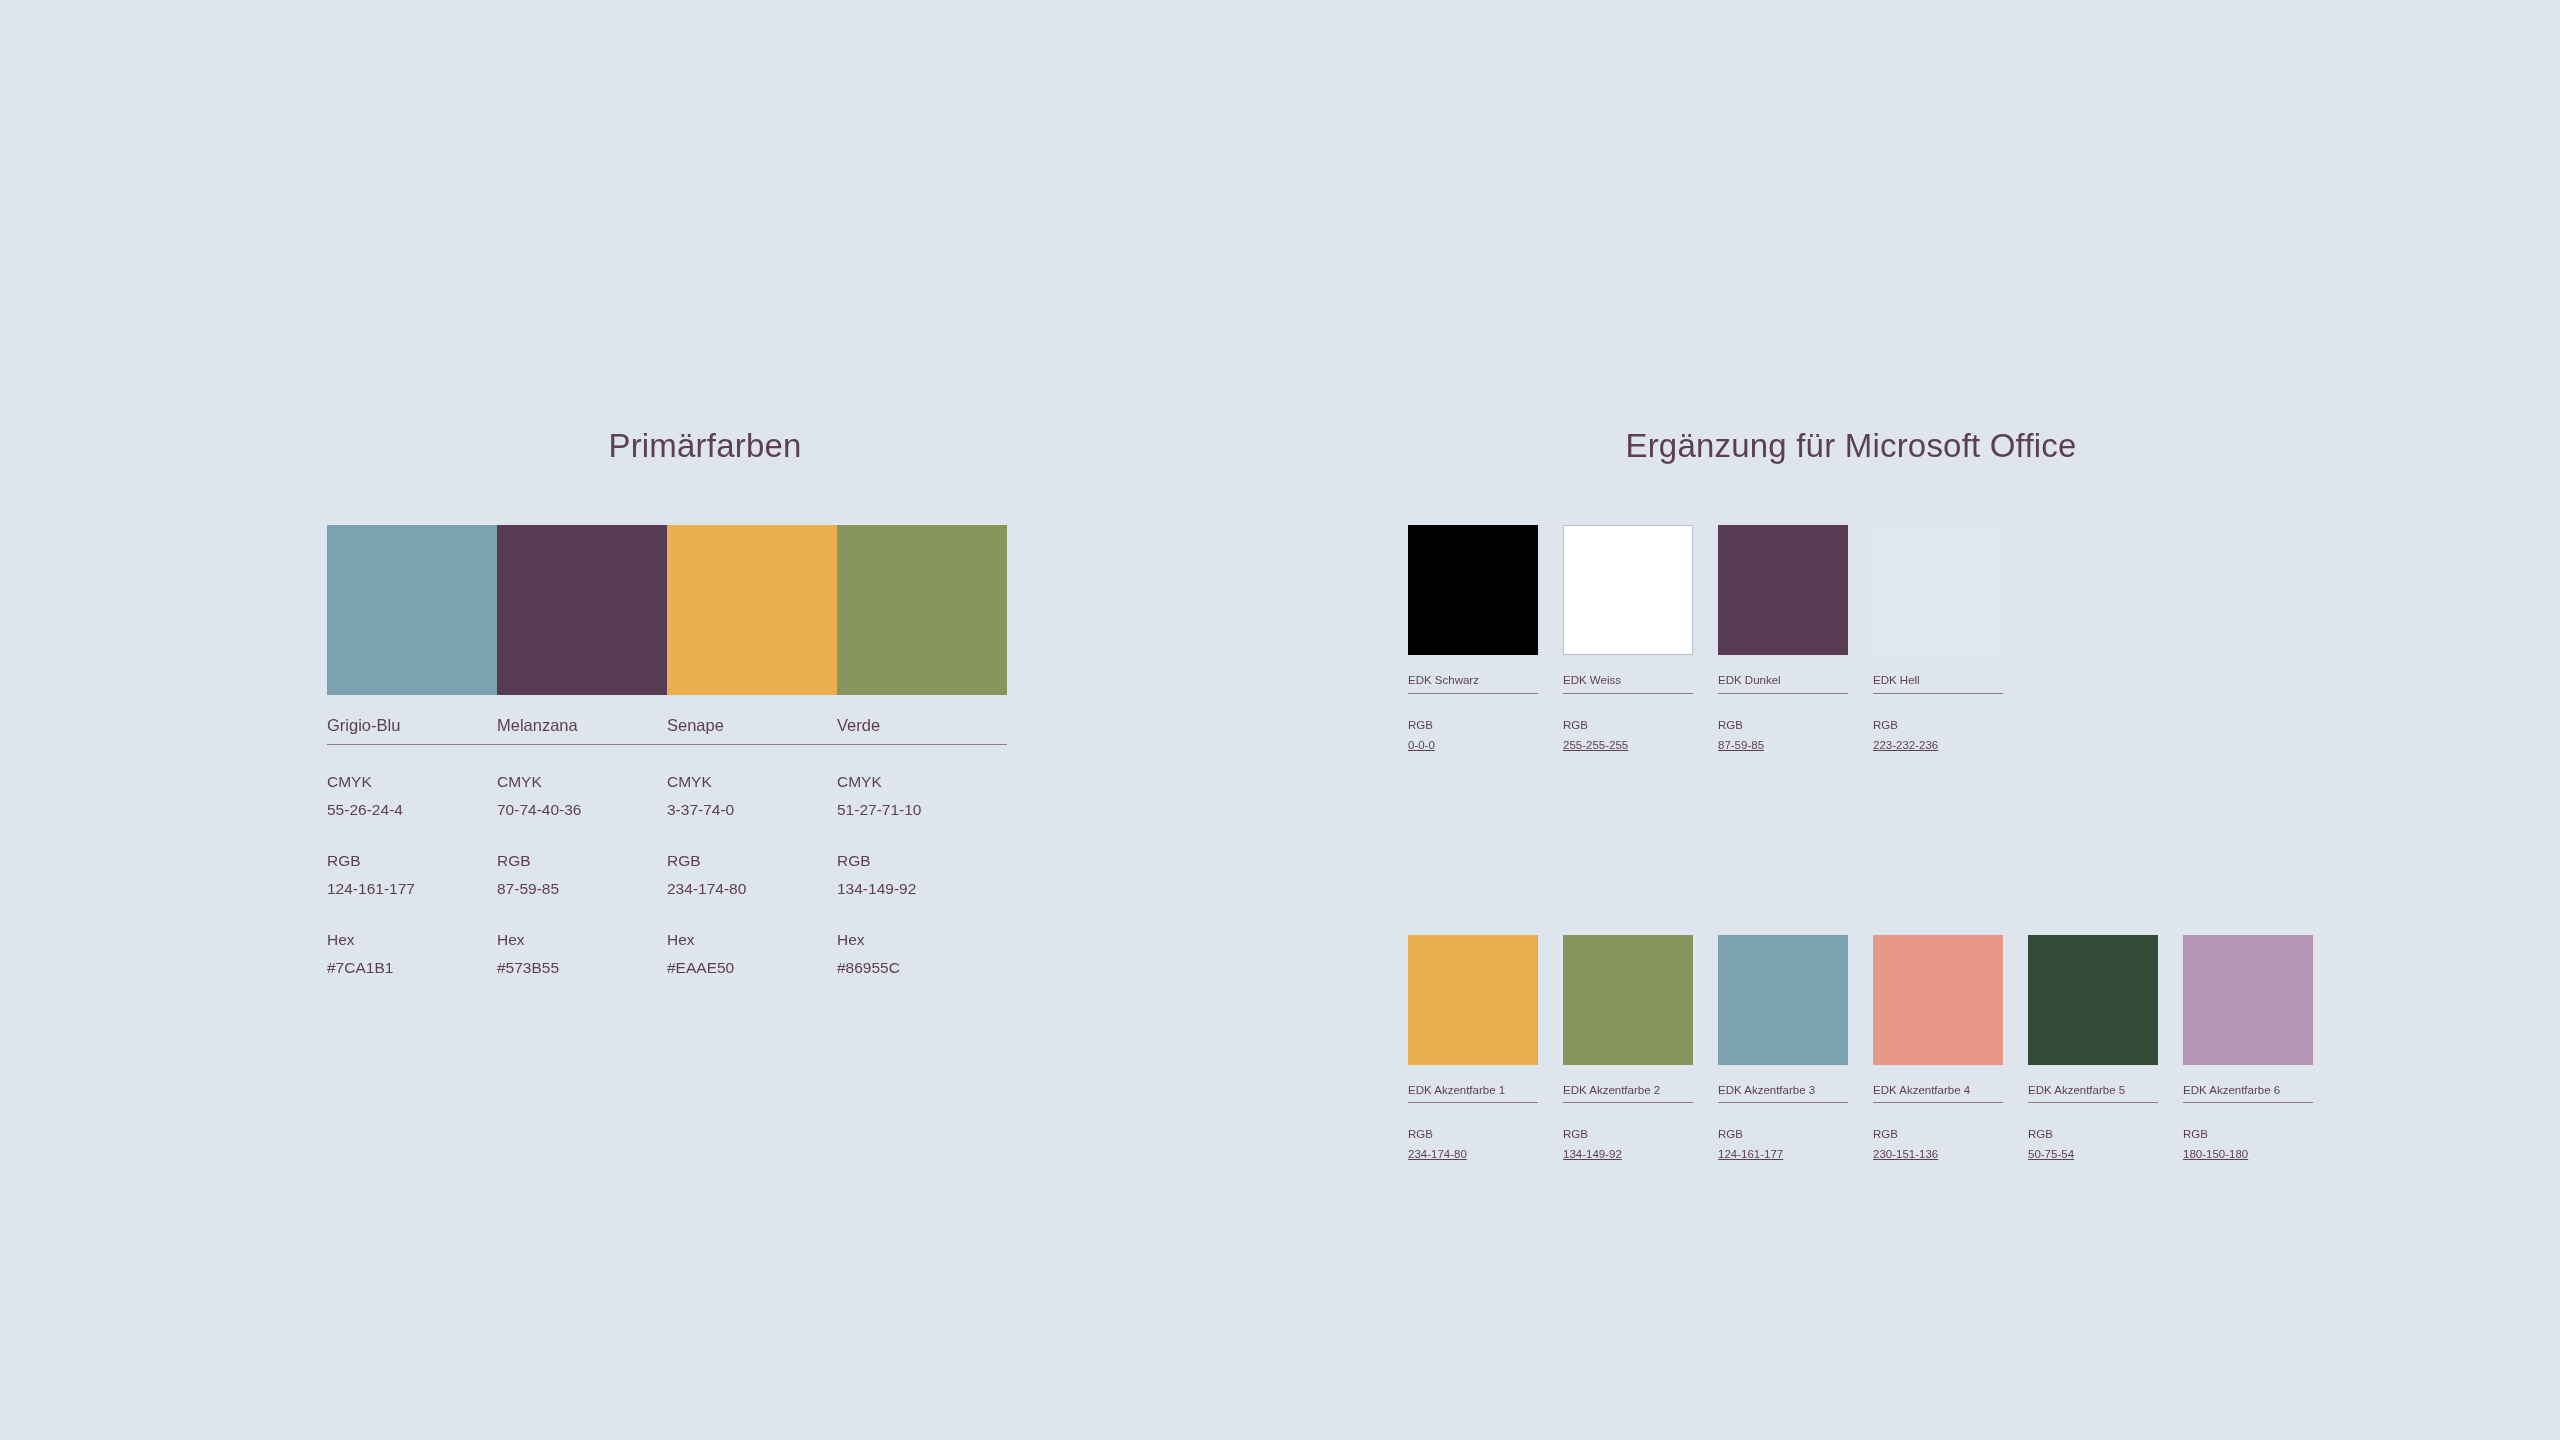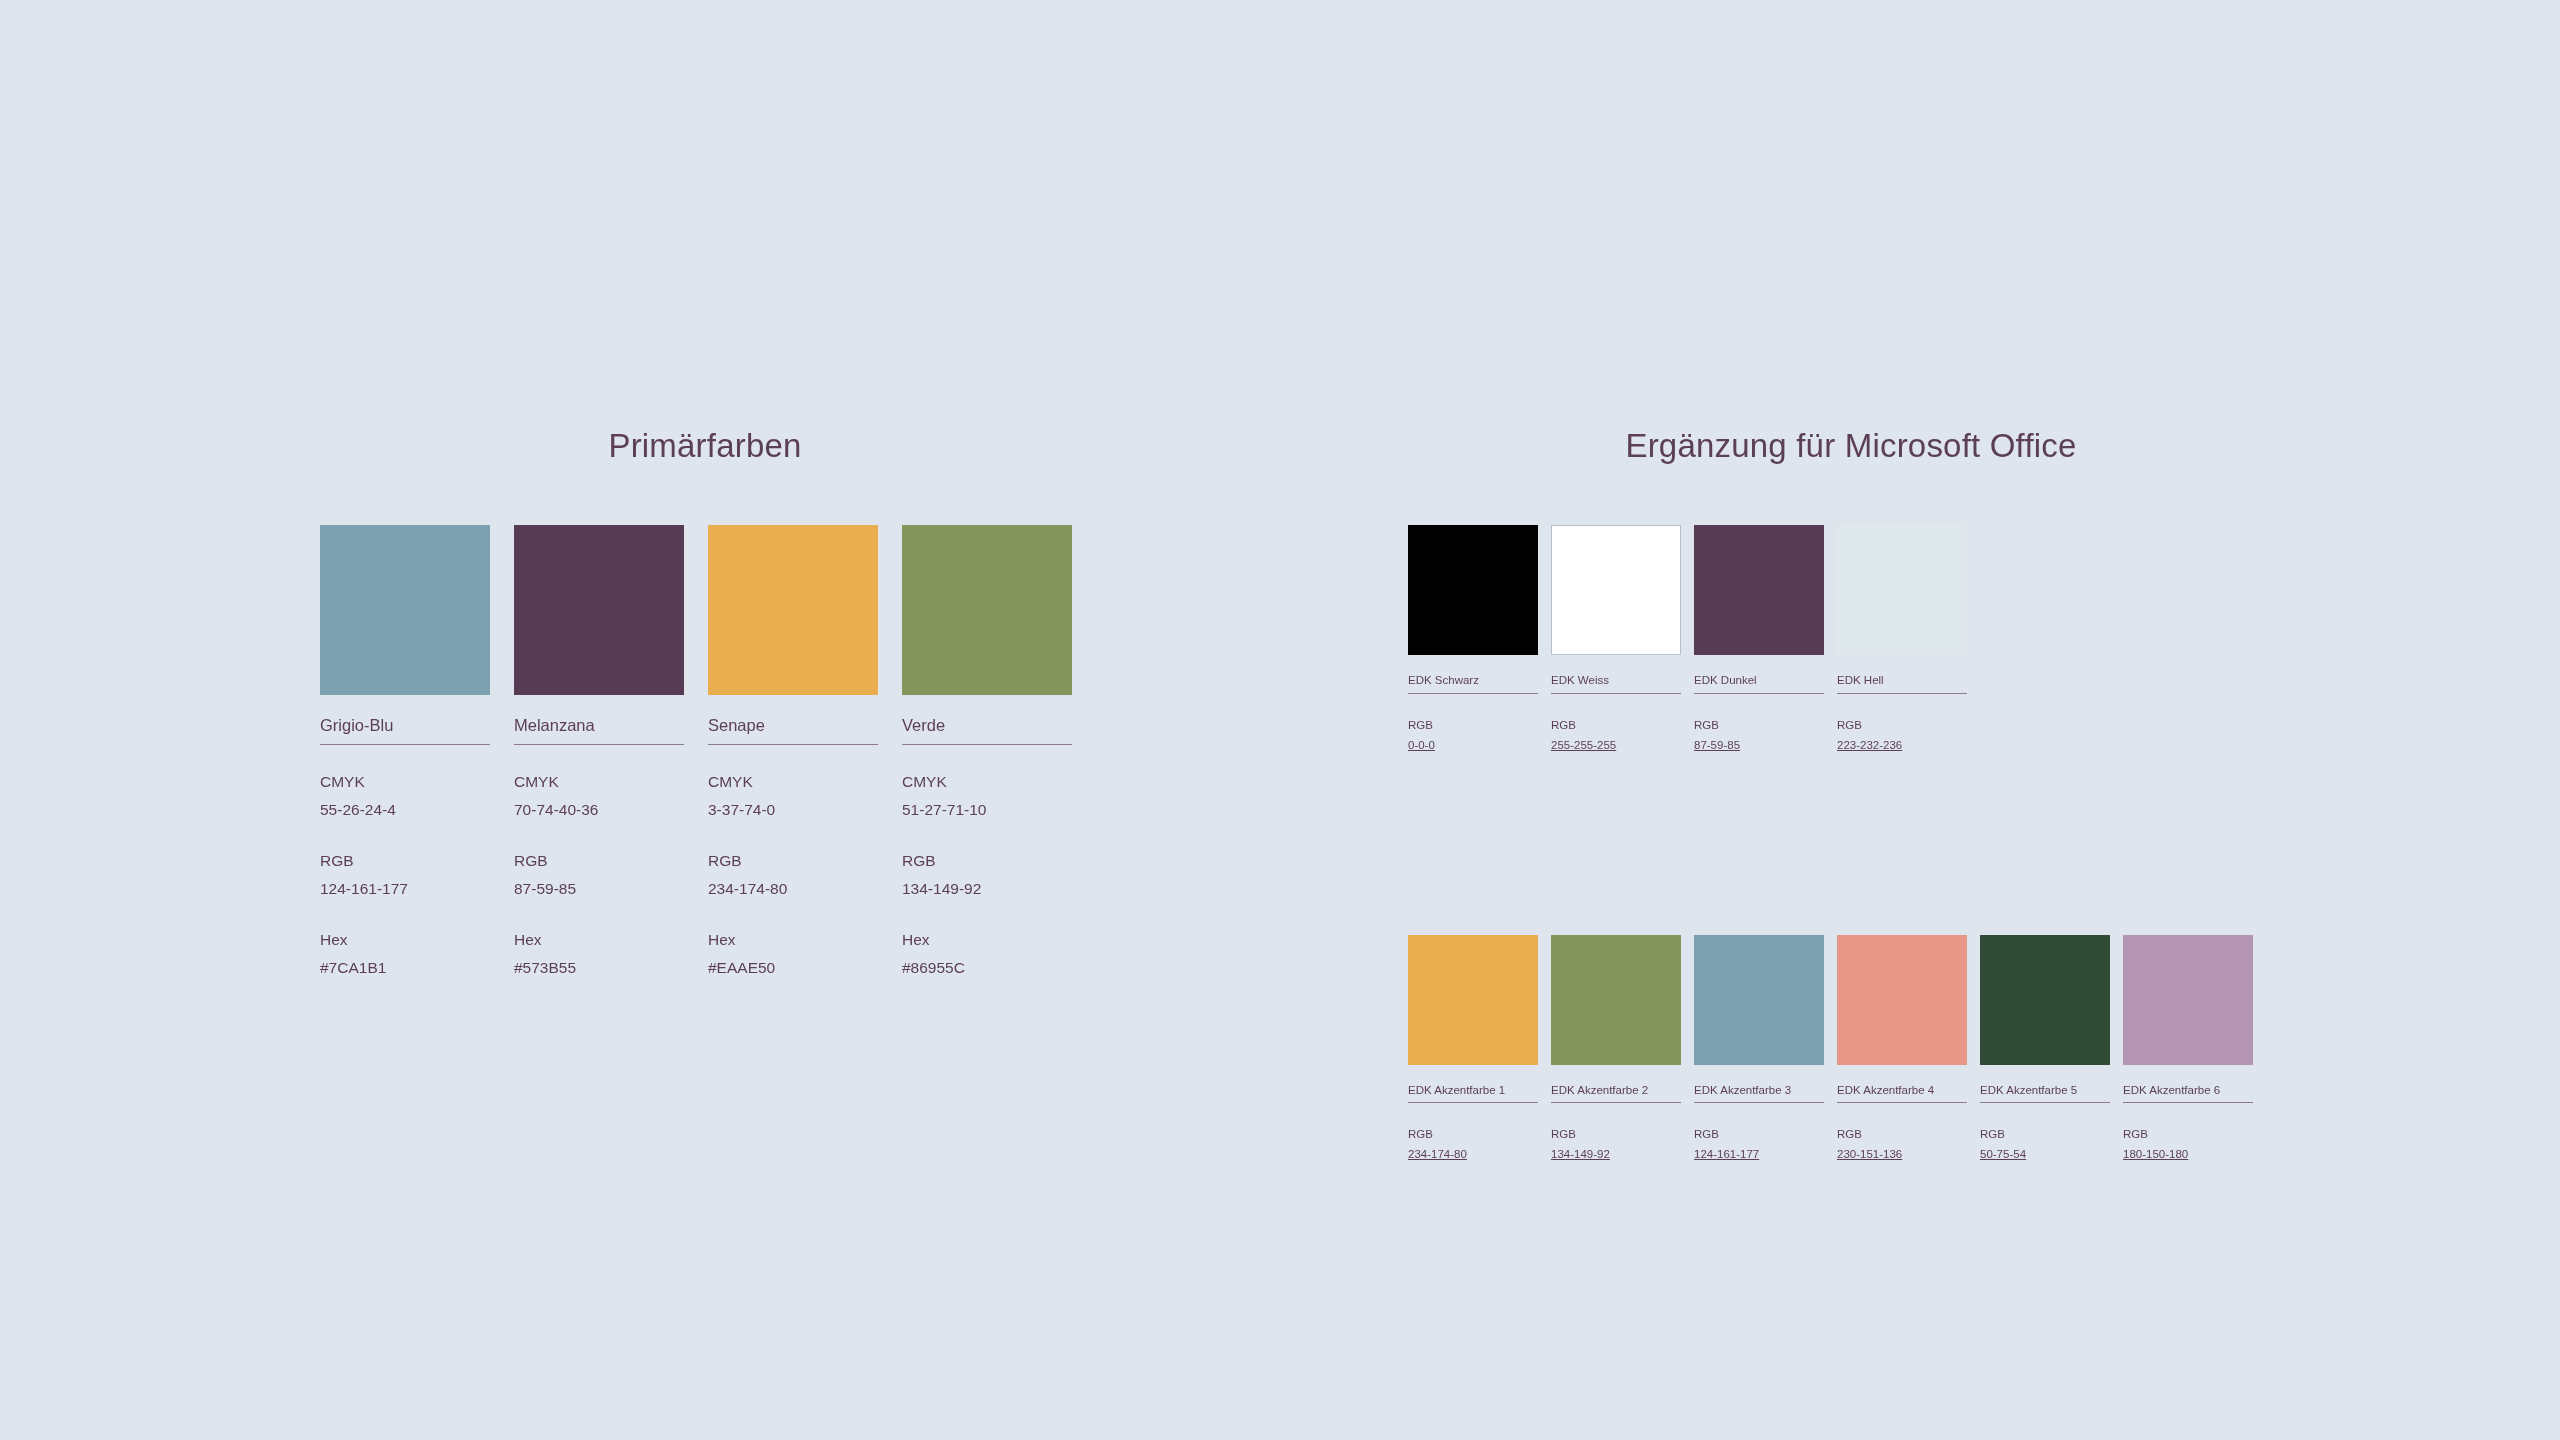--- a/index.html
+++ b/index.html
@@ -32,24 +32,23 @@
     color: #5b3f56;
     white-space: nowrap;
     transform: translateX(-50%);
   }
   #primary-title { left: 705px; top: 405px; }
   #office-title  { left: 1851px; top: 405px; }
 
   
   #primary-section {
     position: absolute;
-    left: 320px;
+    left: 327px;
     top: 525px;
     display: flex;
-    gap: 24px;
   }
   .primary-col {
     width: 170px;
   }
   .primary-swatch {
     width: 170px;
     height: 170px;
     display: block;
   }
   .primary-name {
@@ -78,21 +77,21 @@
   }
 
   
   #office-section {
     position: absolute;
     left: 1408px;
     top: 525px;
   }
   .office-row {
     display: flex;
-    gap: 13px;
+    gap: 25px;
   }
   .office-row.row-2 {
     margin-top: 180px;
   }
   .office-col {
     width: 130px;
   }
   .office-swatch {
     width: 130px;
     height: 130px;

